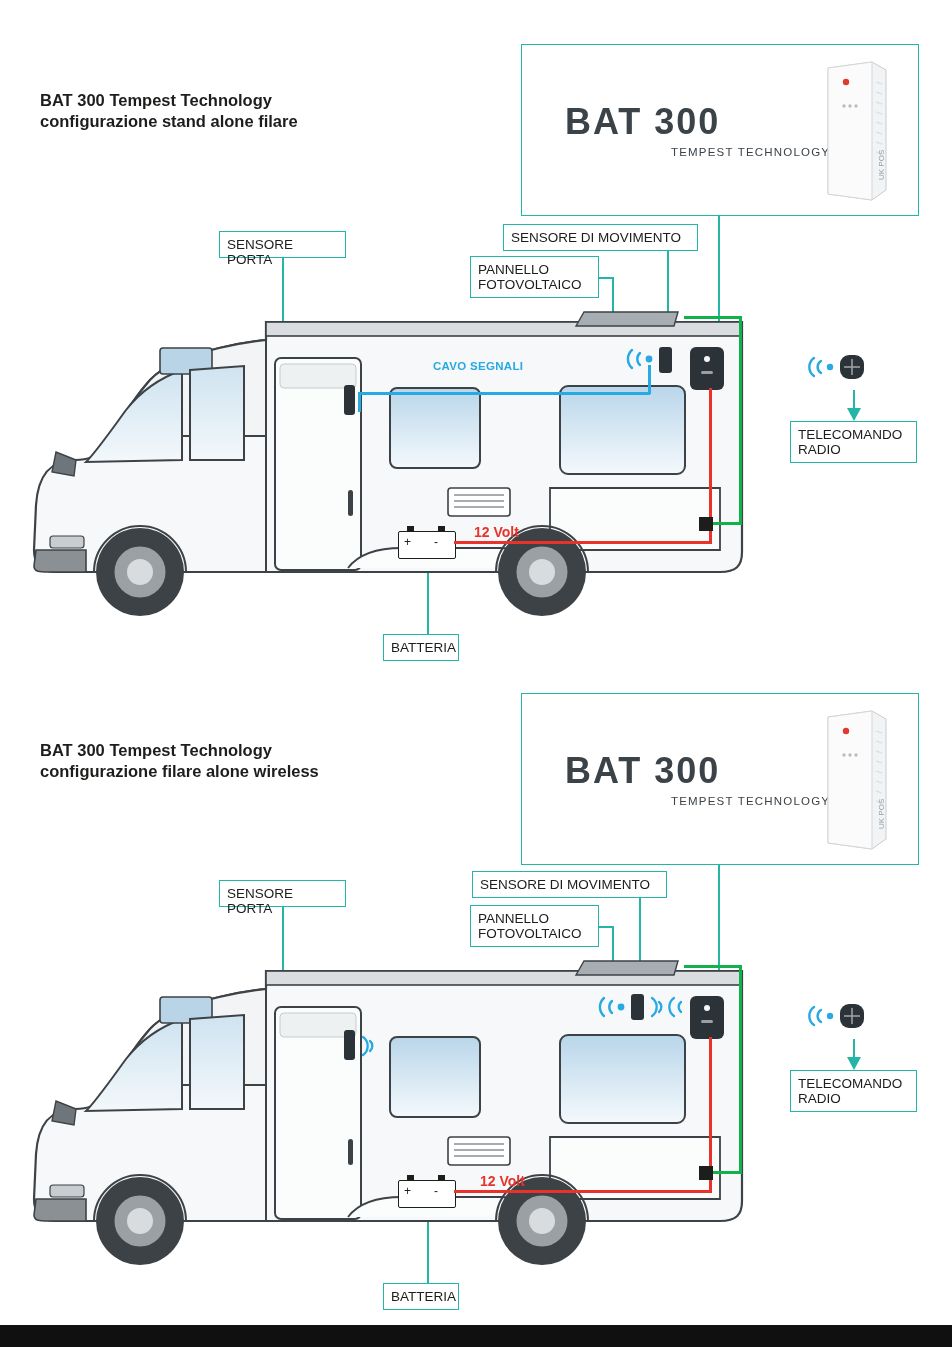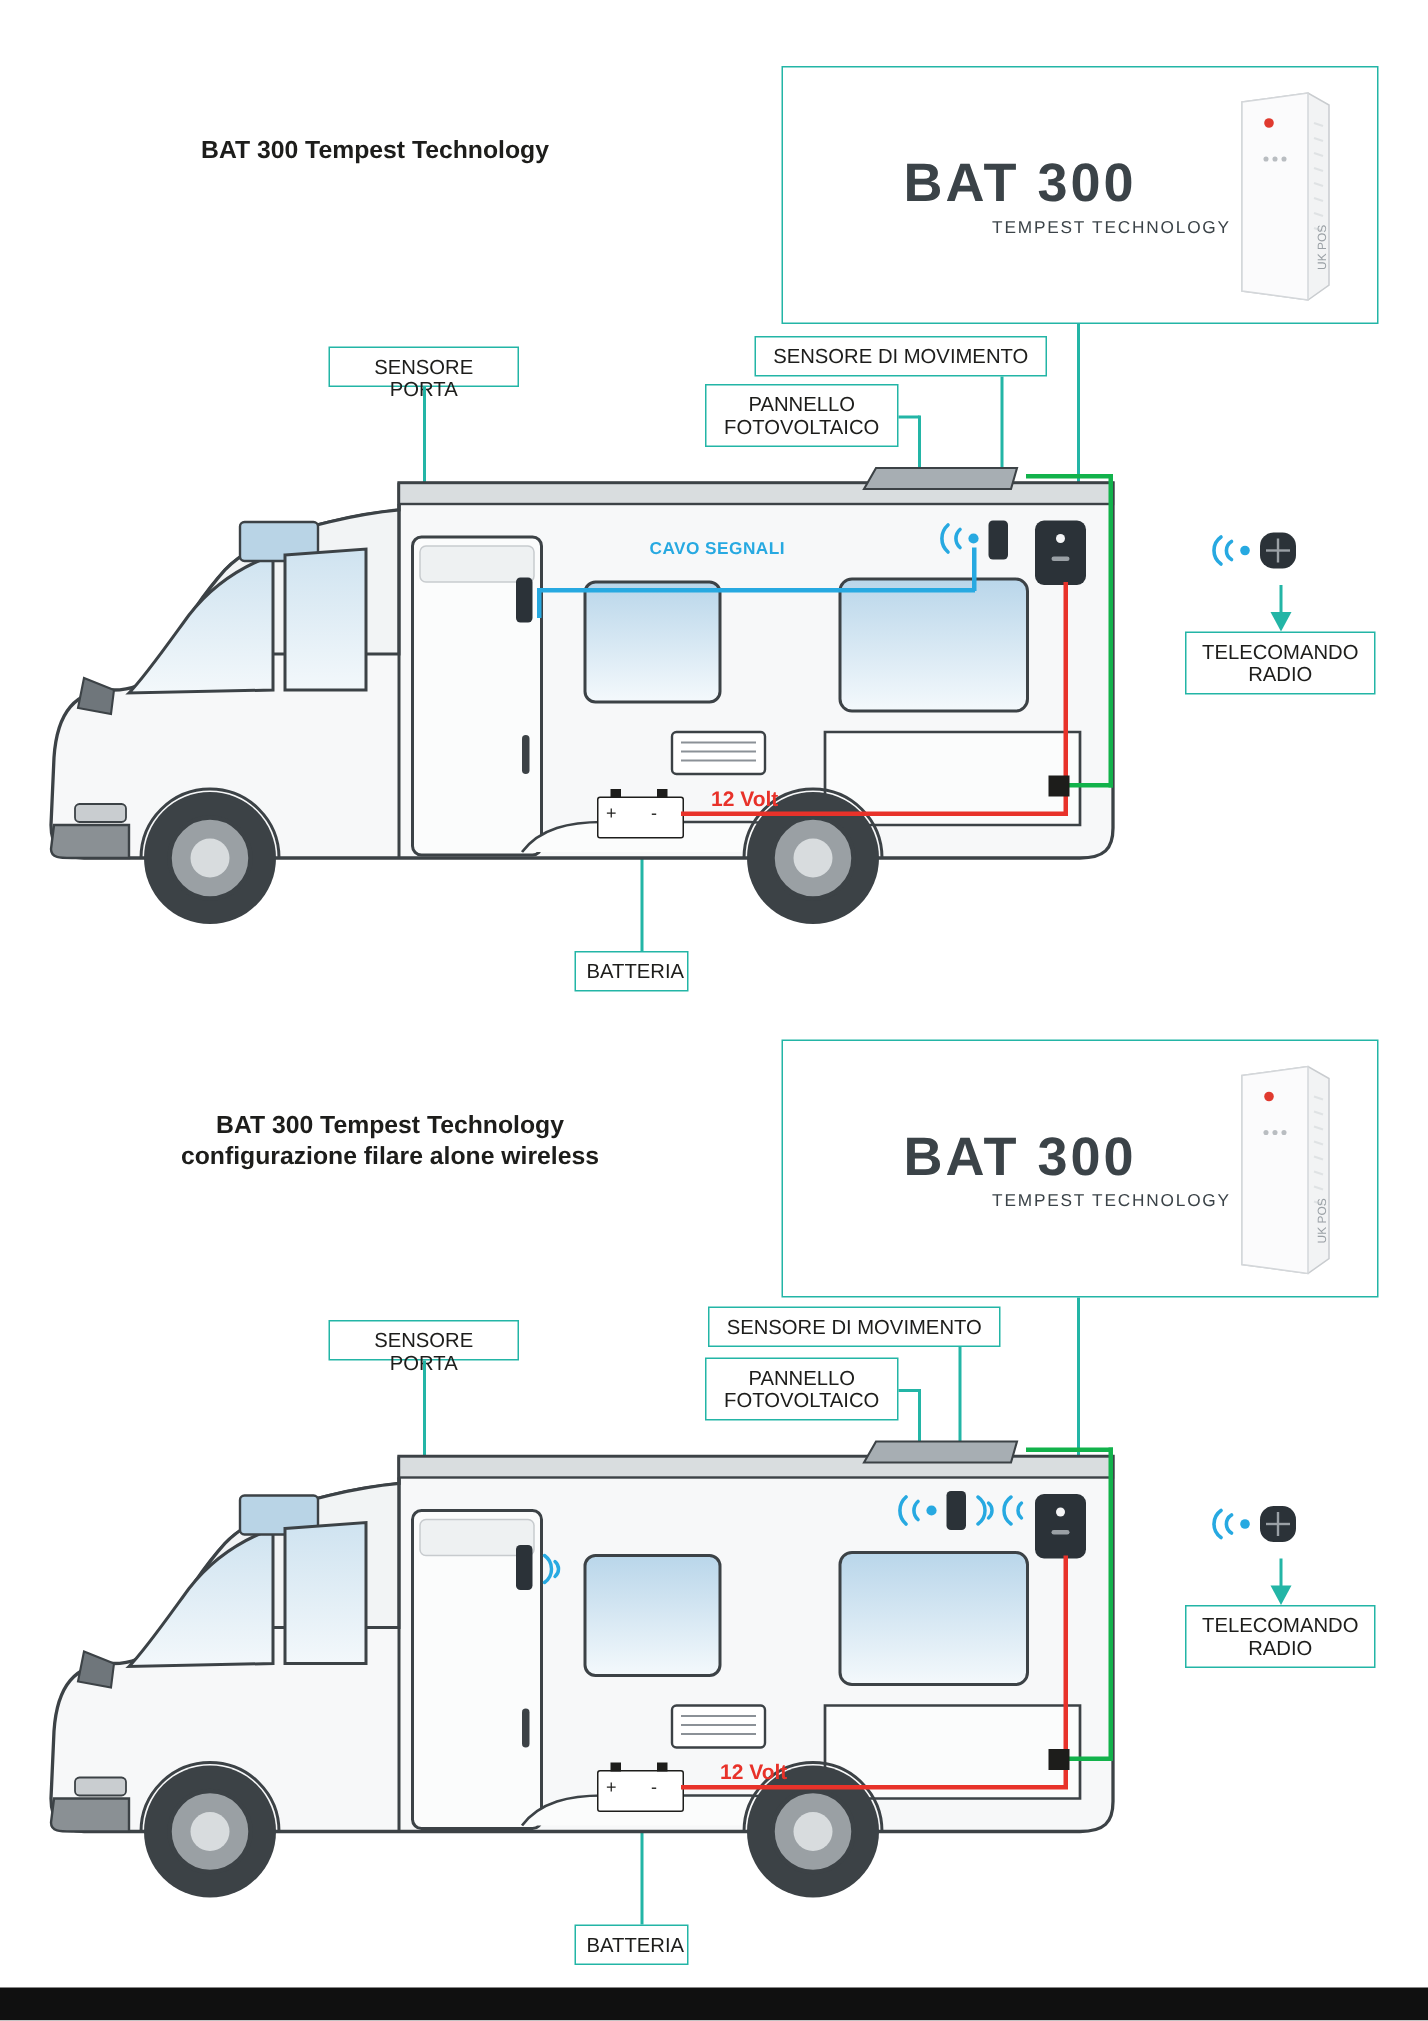--- a/index.html
+++ b/index.html
@@ -1,47 +1,48 @@
 <!DOCTYPE html>
 <html><head>
 <meta charset="utf-8">
 <style>
   html,body{margin:0;padding:0;background:#ffffff;}
   body{width:952px;height:1347px;position:relative;font-family:"Liberation Sans",sans-serif;overflow:hidden;}
-  .page{position:absolute;inset:0;background:#fff;text-align:center;}
+  .page{position:absolute;inset:0;background:#fff;}
   .bottombar{position:absolute;left:0;bottom:0;width:952px;height:22px;background:#101010;}
 
   
   .lbl{position:absolute;border:1px solid #23b5a6;background:#ffffff;color:#1d1d1b;
        font-size:13.5px;line-height:15px;padding:5px 7px;box-sizing:border-box;}
   .title{position:absolute;font-weight:bold;font-size:16.5px;color:#1d1d1b;line-height:21px;}
 
   .prodbox{position:absolute;border:1.4px solid #23b5a6;background:#fff;box-sizing:border-box;}
   .prodname{position:absolute;font-weight:bold;letter-spacing:2px;color:#3b4348;}
-  .prodsub{position:absolute;color:#3b4348;letter-spacing:1.2px;}
+  .prodsub{position:absolute;color:#3b4348;letter-spacing:1.2px;margin-left:40px;}
 
   .line{position:absolute;background:#23b5a6;}
   .redline{position:absolute;background:#e8322a;}
   .greenline{position:absolute;background:#12b24b;}
   .blueline{position:absolute;background:#27a9e1;}
 
   .volt{position:absolute;color:#e8322a;font-weight:bold;font-size:14px;}
   .cavo{position:absolute;color:#27a9e1;font-weight:bold;font-size:11.5px;letter-spacing:.3px;}
 
   .dev{position:absolute;background:#2b3238;border-radius:4px;}
   .batt{position:absolute;border:1.6px solid #1d1d1b;background:#fff;border-radius:2px;}
   svg{display:block;overflow:visible;}
 </style>
 </head>
 <body>
 
 <div class="page">
 
   <div class="title" style="left:40px;top:90px;width:420px;">
     <div>BAT 300 Tempest Technology</div>
+    <div>configurazione stand alone filare</div>
   </div>
 
   <div class="prodbox" style="left:521px;top:44px;width:398px;height:172px;"></div>
   <div class="prodname" style="left:565px;top:101px;width:230px;font-size:36px;">BAT 300</div>
   <div class="prodsub" style="left:631px;top:146px;width:220px;font-size:11.5px;">TEMPEST TECHNOLOGY</div>
 
   <div style="position:absolute;left:810px;top:60px;">
     <svg width="92" height="145" viewBox="0 0 92 145">
       <path d="M18 8 L62 2 L76 10 L76 130 L62 140 L18 134 Z" fill="#f2f3f4" stroke="#c9cccf" stroke-width="1"></path>
       <path d="M18 8 L62 2 L62 140 L18 134 Z" fill="#fbfbfc" stroke="#d4d7da" stroke-width="1"></path>

